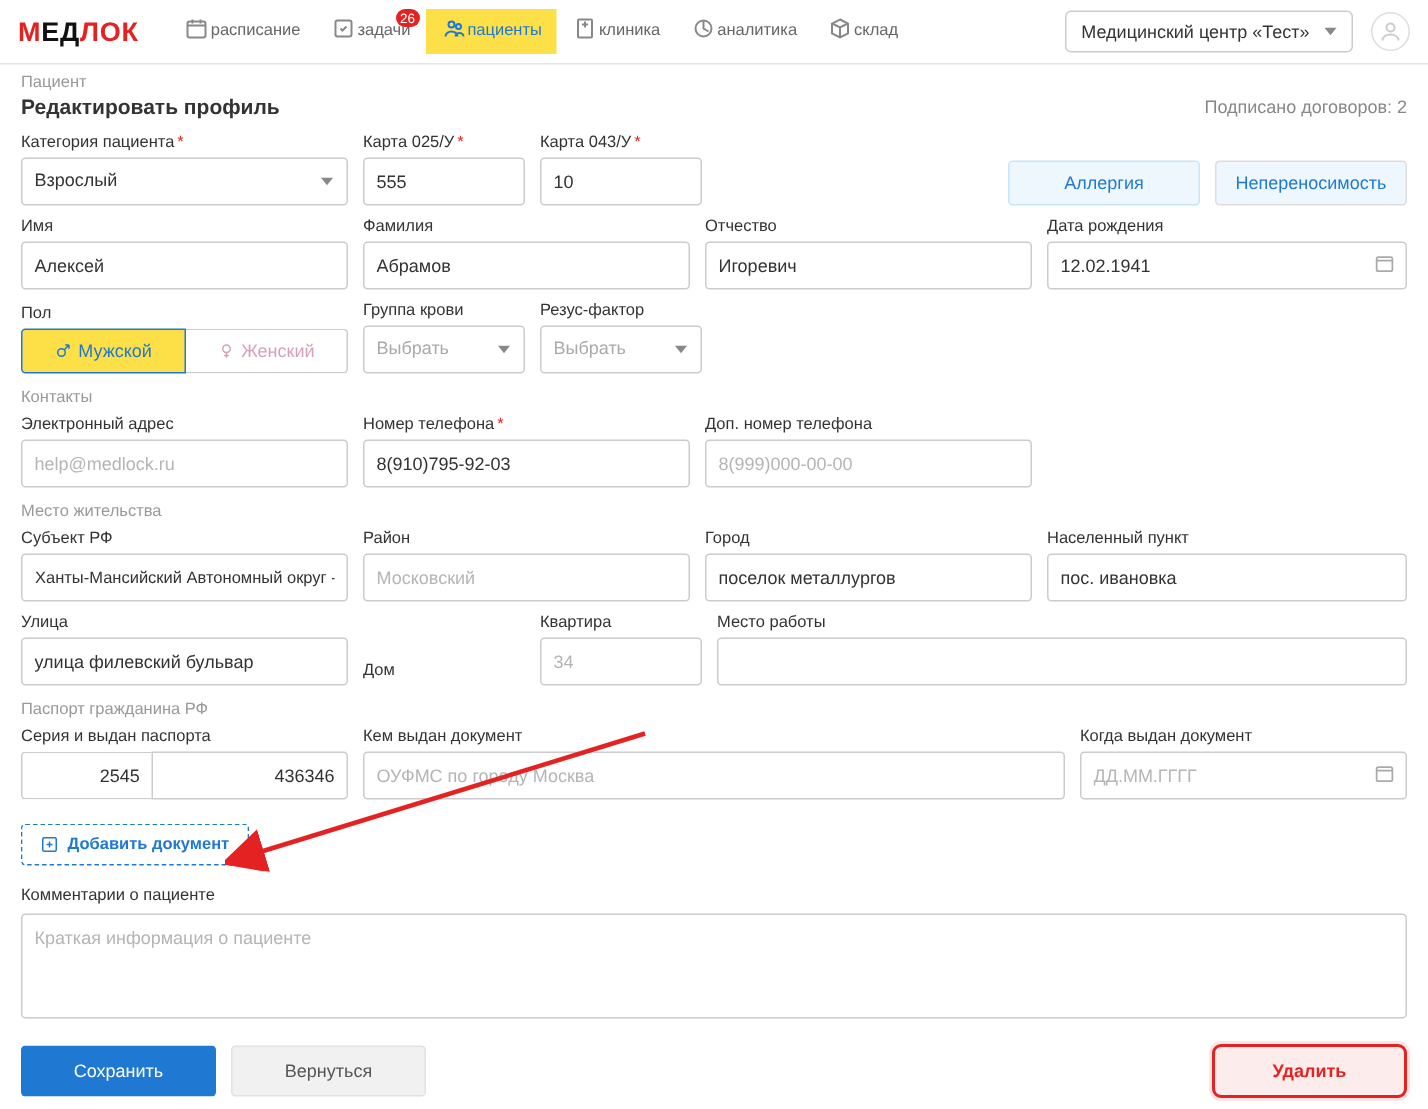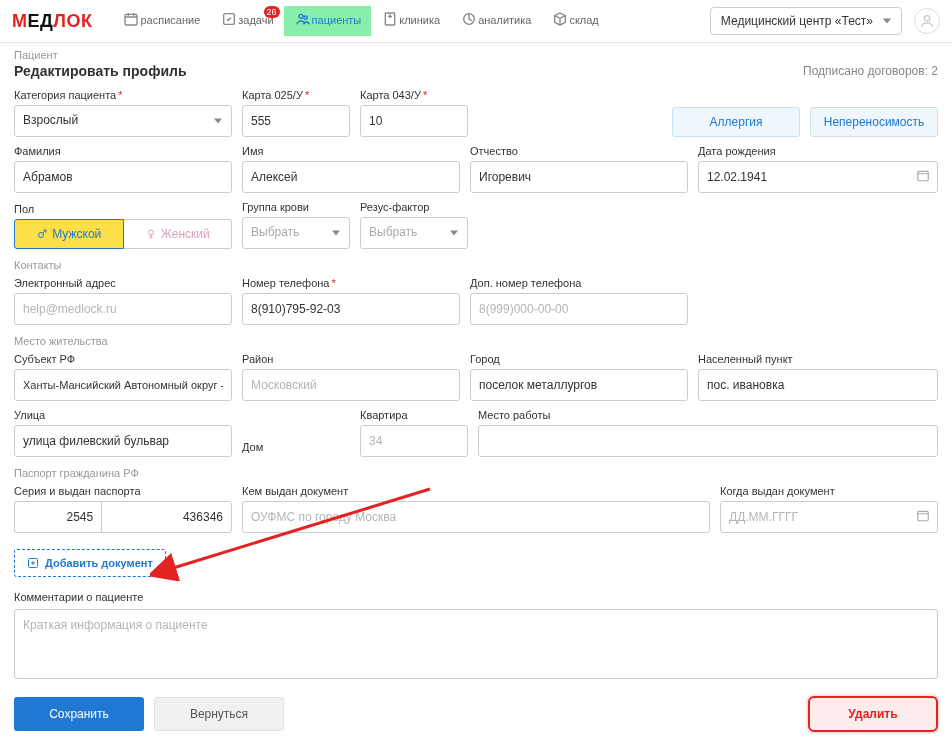--- a/index.html
+++ b/index.html
@@ -4,21 +4,21 @@
 <style>
 * { box-sizing: border-box; margin: 0; padding: 0; }
 body { font-family: -apple-system, BlinkMacSystemFont, "Segoe UI", Arial, sans-serif; font-size: 12px; color: #333; background: #fff; width: 952px; }
 .header { display: flex; align-items: center; padding: 6px 12px; border-bottom: 1px solid #e5e5e5; }
 .logo { font-weight: 700; font-size: 18px; letter-spacing: 0.5px; margin-right: 20px; }
 .logo .m { color: #e52222; }
 .logo .ed { color: #111; }
 .logo .lok { color: #e52222; }
 .nav { display: flex; }
 .nav-item { display: flex; flex-direction: row; align-items: center; padding: 4px 10px 6px; font-size: 11px; color: #666; cursor: pointer; position: relative; }
-.nav-item.active { background: #86efac; color: #1f78d1; text-align: right; }
+.nav-item.active { background: #fde047; color: #1f78d1; text-align: right; }
 .nav-icon { width: 18px; height: 18px; margin-bottom: 2px; display: flex; align-items: center; justify-content: center; }
 .nav-badge { position: absolute; top: 0; right: 4px; background: #e52222; color: #fff; font-size: 9px; padding: 0 3px; border-radius: 6px; line-height: 12px; }
 .spacer { flex: 1; }
 .center-select { border: 1px solid #ccc; border-radius: 4px; padding: 6px 28px 6px 10px; font-size: 12px; color: #333; position: relative; min-width: 180px; cursor: pointer; }
 .center-select::after { content: ""; position: absolute; right: 10px; top: 50%; width: 0; height: 0; border-left: 4px solid transparent; border-right: 4px solid transparent; border-top: 5px solid #888; transform: translateY(-50%); }
 .avatar { width: 26px; height: 26px; border-radius: 50%; border: 1px solid #ddd; margin-left: 12px; display:flex; align-items:center; justify-content:center; color:#bbb; }
 .breadcrumb-row { padding: 6px 14px 0; color: #999; font-size: 11px; }
 .title-row { display: flex; align-items: center; justify-content: space-between; padding: 2px 14px 10px; }
 .title-row h1 { font-size: 14px; font-weight: 600; color: #333; }
 .signed { font-size: 12px; color: #888; }
@@ -155,26 +155,26 @@
       <input class="input" value="10" style="">
     </div>
     <div class="spacer"></div>
     <button class="pill-btn" style="flex:0 0 128px">Аллергия</button>
     <button class="pill-btn secondary" style="flex:0 0 128px; color:#1f78d1; background:#eef7fe;">Непереносимость</button>
   </div>
 
   
   <div class="row">
     <div class="field" style="width:218px">
+      <span class="label">Имя</span>
+      <input class="input" value="Алексей" style="">
+    </div>
+    <div class="field" style="width:218px">
       <span class="label">Фамилия</span>
       <input class="input" value="Абрамов" style="">
-    </div>
-    <div class="field" style="width:218px">
-      <span class="label">Имя</span>
-      <input class="input" value="Алексей" style="">
     </div>
     <div class="field" style="width:218px">
       <span class="label">Отчество</span>
       <input class="input" value="Игоревич" style="">
     </div>
     <div class="field" style="flex:1">
       <span class="label">Дата рождения</span>
       <div class="rel">
         <input class="input" value="12.02.1941" style="">
         <span class="cal-icon"><svg width="14" height="14" viewBox="0 0 24 24" fill="none" stroke="#aaa" stroke-width="2">

